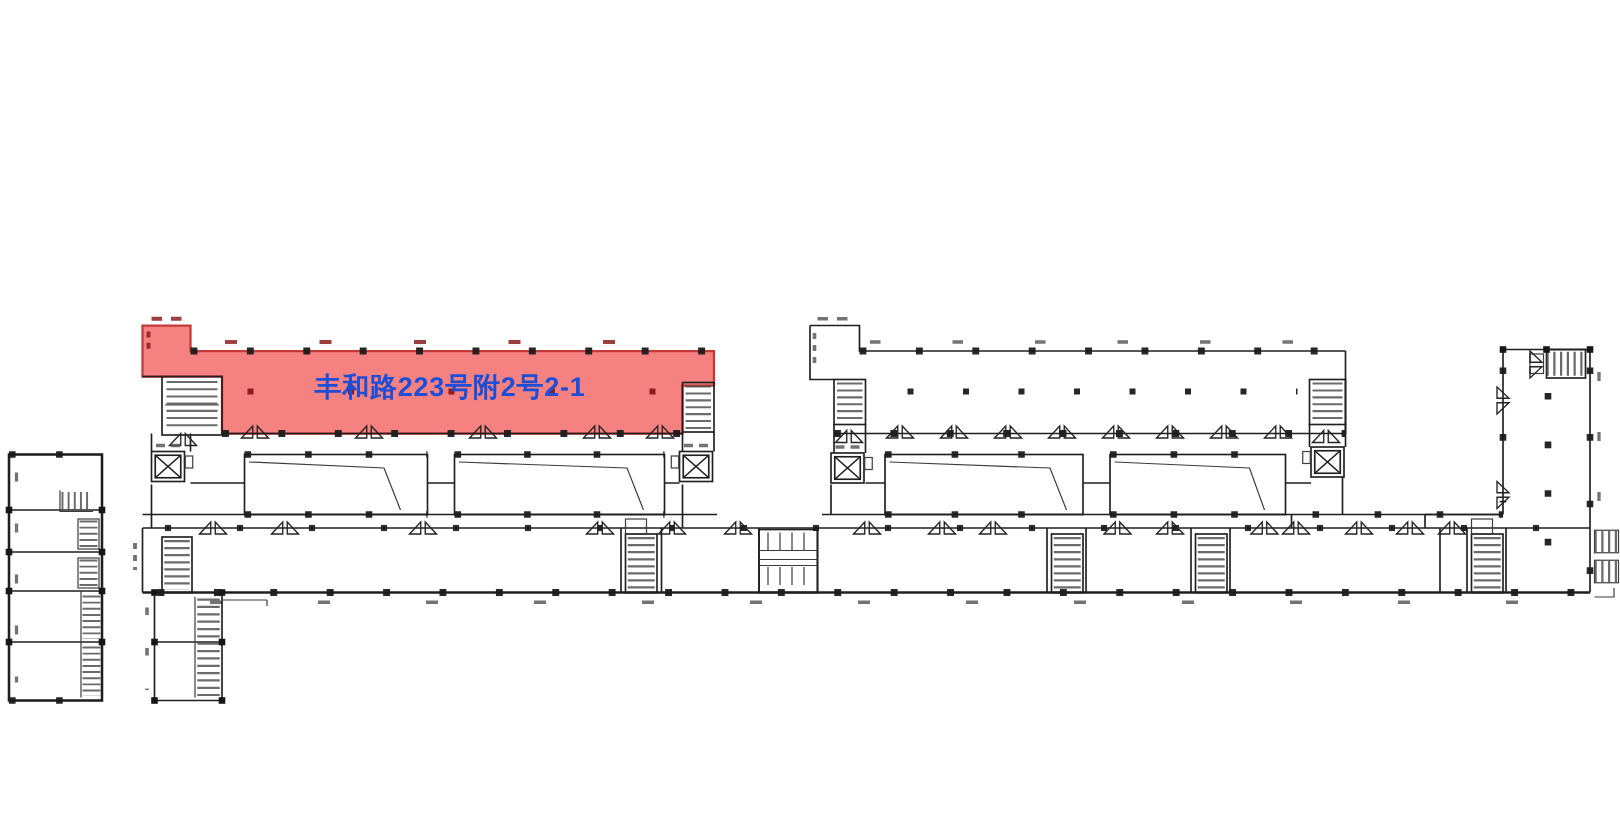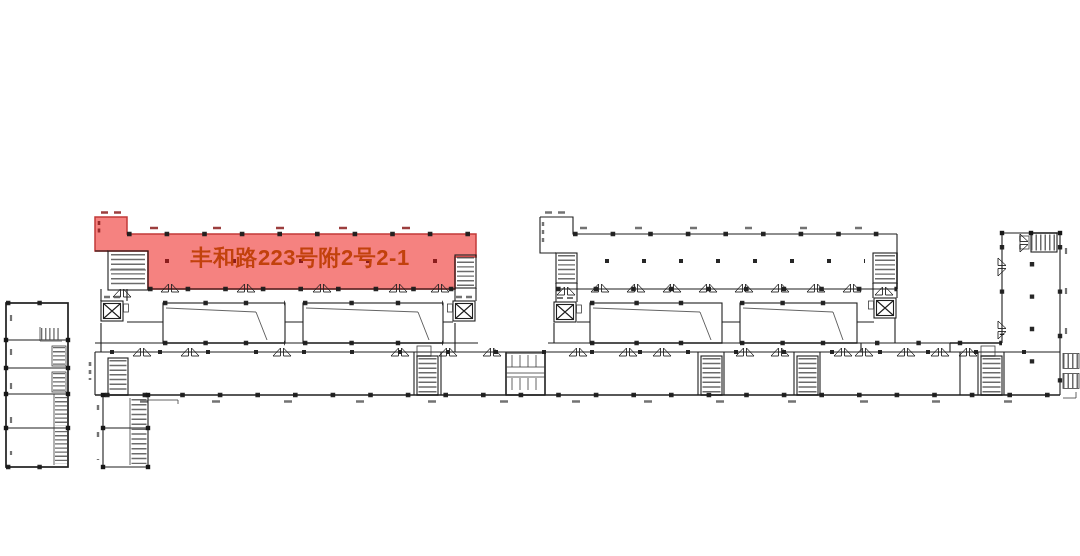--- a/index.html
+++ b/index.html
@@ -10,21 +10,21 @@
   .w   {stroke:#1f1f1f;stroke-width:1.1;fill:none;}
   .w2  {stroke:#1f1f1f;stroke-width:1.7;fill:none;}
   .thin{stroke:#3c3c3c;stroke-width:.8;fill:none;}
   .dots{stroke:#1b1b1b;fill:none;opacity:.95;}
   .tread{stroke:#464646;fill:none;opacity:.8;}
   .mark{stroke:#5a5a5a;fill:none;opacity:.85;}
   .door{fill:none;stroke:#242424;stroke-width:.9;}
   #dot rect{fill:#171717;}
   .unit-label{position:absolute;left:160px;top:242px;width:280px;height:32px;
       display:flex;align-items:center;justify-content:center;
-      font-size:22px;font-weight:bold;color:#c2410c;letter-spacing:.5px;white-space:nowrap;}
+      font-size:18px;font-weight:bold;color:#1d4ed8;letter-spacing:.5px;white-space:nowrap;}
 </style>
 </head>
 <body>
 
 <div class="stage">
 <svg width="1080" height="556" viewBox="0 0 1080 556">
   <defs>
     <g id="dot">
           <rect x="-2.2" y="-2.2" width="4.4" height="4.4"></rect>
         </g>

